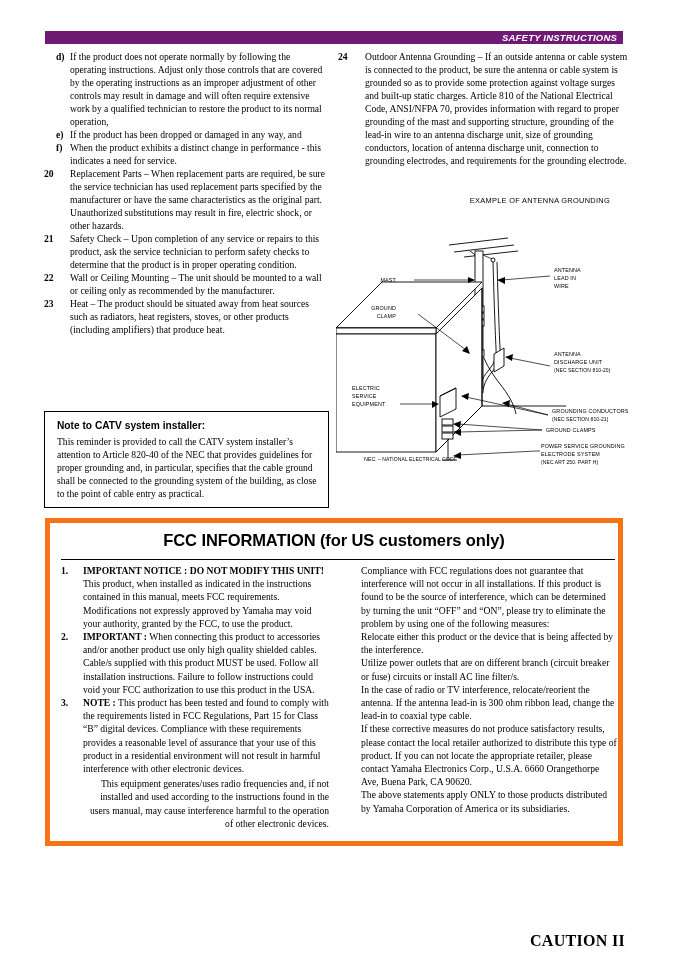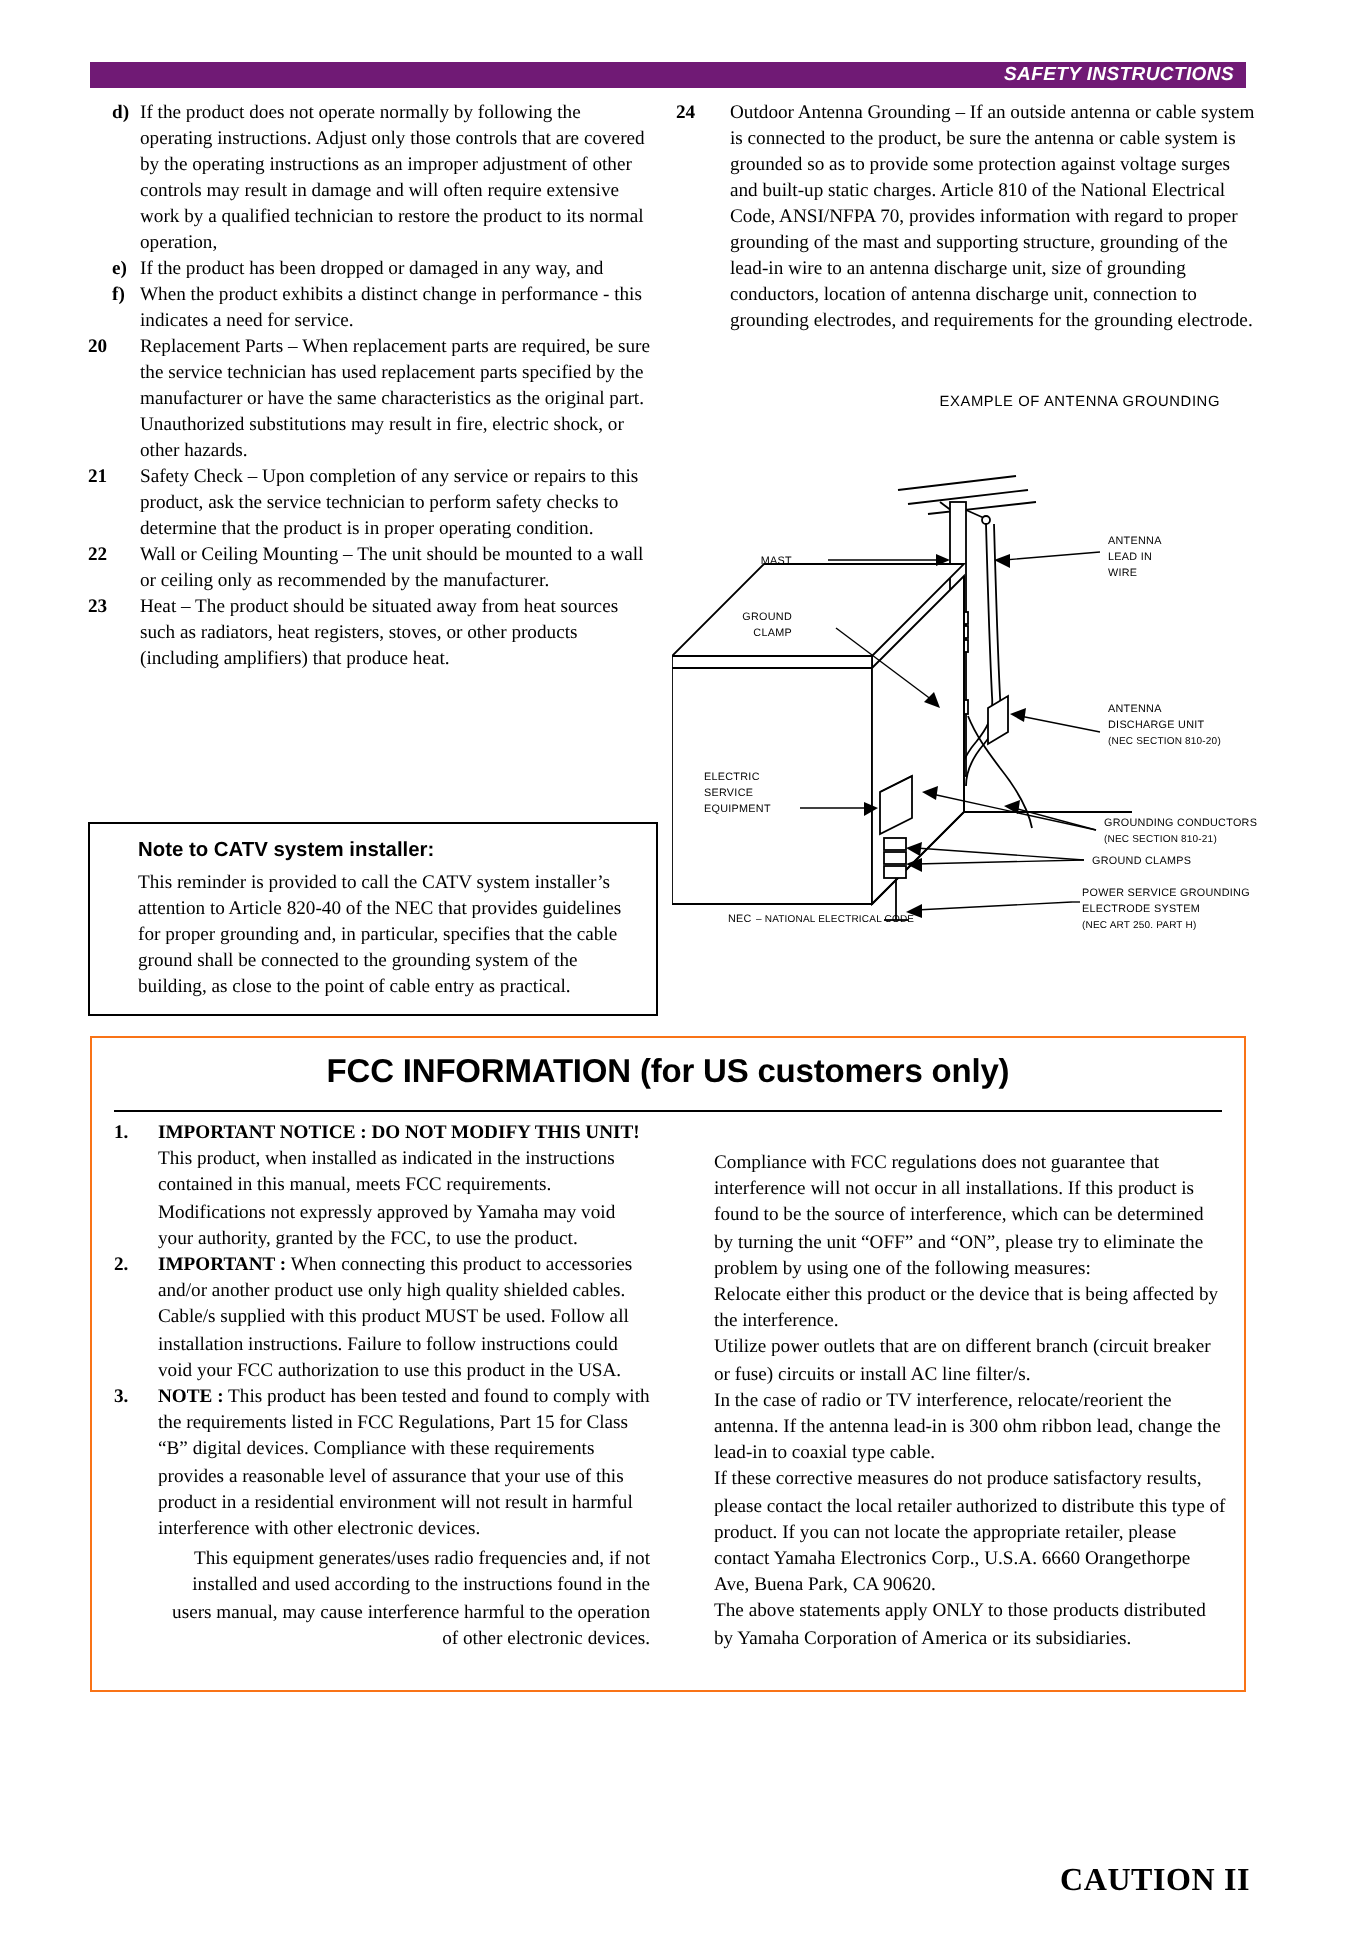--- a/index.html
+++ b/index.html
@@ -74,21 +74,21 @@
 
   
   #catv-box {
     position: absolute;
     left: 44px;
     top: 411px;
     width: 285px;
     height: 97px;
     border: 1px solid #000000;
     box-sizing: border-box;
-    padding: 7px 8px 0 24px;
+    padding: 7px 8px 0 12px;
   }
   #catv-title {
     font-family: "Liberation Sans", sans-serif;
     font-weight: bold;
     font-size: 10.2px;
     line-height: 14px;
     margin-bottom: 2px;
   }
   #catv-body {
     font-family: "Liberation Serif", serif;
@@ -137,21 +137,21 @@
     letter-spacing: 0.1px;
   }
 
   
   #fcc-box {
     position: absolute;
     left: 45px;
     top: 518px;
     width: 578px;
     height: 328px;
-    border: 1px solid #f97316;
+    border: 5px solid #f97316;
     box-sizing: border-box;
   }
   #fcc-title {
     position: absolute;
     left: 0;
     top: 8px;
     width: 100%;
     text-align: center;
     font-family: "Liberation Sans", sans-serif;
     font-weight: bold;
@@ -179,21 +179,21 @@
     position: absolute;
     left: 311px;
     top: 41px;
     width: 256px;
     font-family: "Liberation Serif", serif;
     font-size: 9.6px;
     line-height: 13.2px;
   }
   #fcc-left .item .marker { width: 22px; }
   .b { font-weight: bold; }
-  .para { margin: 15px 0 0 0; }
+  .para { margin: 0 0 0 0; }
   .para + .para { margin-top: 0px; }
 
   
   #footer {
     position: absolute;
     right: 61px;
     top: 932px;
     font-family: Liberation Serif, serif;
     font-weight: bold;
     font-size: 16px;

